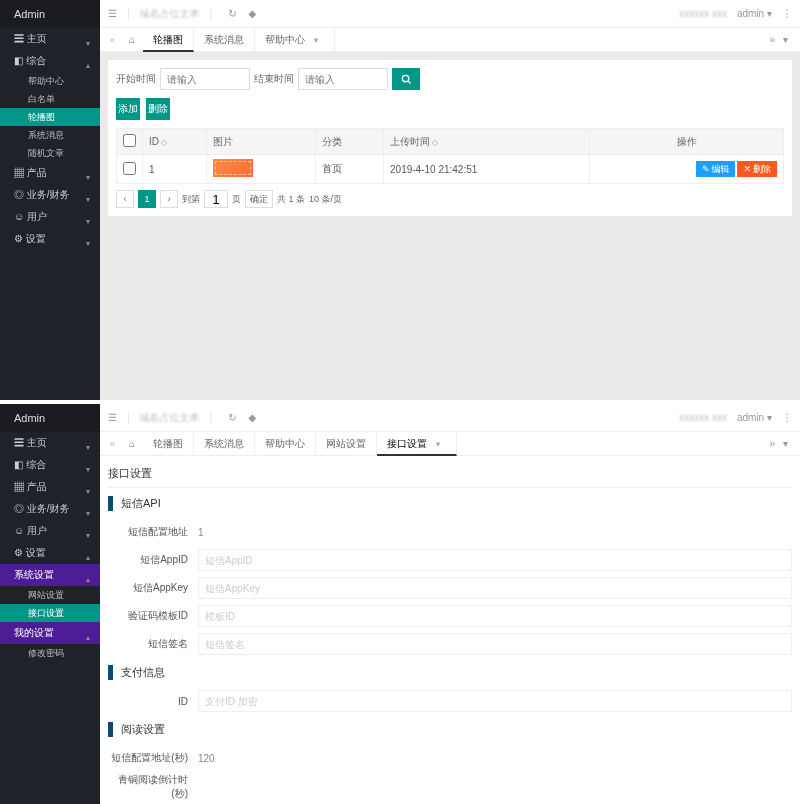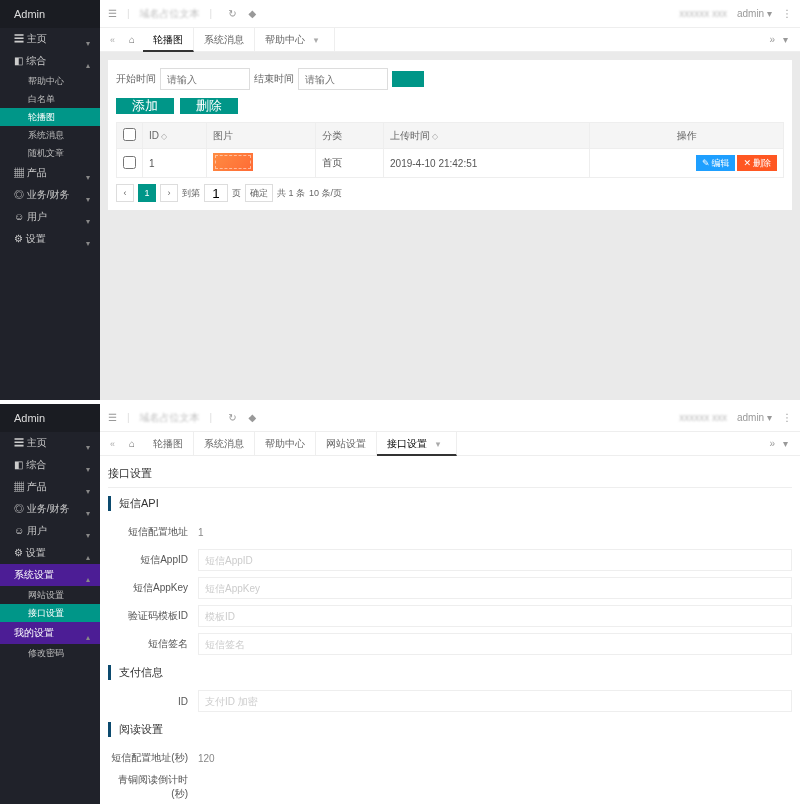--- a/index.html
+++ b/index.html
@@ -27,38 +27,38 @@
 .tabbar .tab.active{background:#fff;color:#000;border-bottom:2px solid #333;height:24px}
 .tabbar .chev{padding:0 6px;color:#aaa;font-size:9px}
 .tabbar .spacer{flex:1}
 .tabbar .right-controls{display:flex;gap:8px;color:#999;padding-right:8px}
 .main .body{position:absolute;top:52px;left:0;right:0;bottom:0;background:#eaeaea;padding:8px}
 .panel{background:#fff;padding:8px}
 .filter-row{display:flex;align-items:center;gap:4px;margin-bottom:8px}
 .filter-label{font-size:10px;color:#666;margin-right:4px}
 .filter-input{height:22px;border:1px solid #ddd;padding:0 6px;font-size:10px;width:90px}
 .filter-group{display:flex;align-items:center;}
-.btn{height:16px;padding:0 16px;border:none;font-size:13px;cursor:pointer;display:inline-flex;align-items:center;justify-content:center}
+.btn{height:22px;padding:0 2px;border:none;font-size:10px;cursor:pointer;display:inline-flex;align-items:center;justify-content:center}
 .btn-teal{background:#009688;color:#fff}
 .btn-search{width:28px}
 .action-row{margin-bottom:8px;display:flex;gap:6px}
 .table{width:100%;border-collapse:collapse;font-size:10px}
 .table th{background:#f5f5f5;text-align:left;padding:5px 6px;font-weight:normal;color:#666;border:1px solid #eee}
 .table td{padding:4px 6px;border:1px solid #eee;color:#555}
 .table .checkbox{width:20px;text-align:center}
 .thumb{width:40px;height:18px;background:linear-gradient(135deg,#ff8c42,#ff6b35);display:inline-block;position:relative}
 .thumb::after{content:"";position:absolute;inset:2px;border:1px dashed rgba(255,255,255,0.5)}
 .op-btns{display:flex;gap:2px;justify-content:flex-end}
 .mini-btn{height:16px;padding:0 6px;font-size:9px;color:#fff;border:none;cursor:pointer;display:inline-flex;align-items:center;gap:2px}
 .mini-edit{background:#1E9FFF}
 .mini-del{background:#FF5722}
 .pager{margin-top:6px;display:flex;align-items:center;gap:4px;font-size:9px;color:#666}
 .pager .page-btn{height:18px;min-width:18px;padding:0 4px;border:1px solid #ddd;display:inline-flex;align-items:center;justify-content:center;cursor:pointer}
 .pager .page-btn.active{background:#009688;color:#fff;border-color:#009688}
-.section{border-left:3px solid #0c4a6e;padding-left:8px;margin:8px 0;font-size:11px;color:#333}
+.section{border-left:5px solid #0c4a6e;padding-left:8px;margin:8px 0;font-size:11px;color:#333}
 .form-row{display:flex;align-items:center;min-height:26px;margin-bottom:2px}
 .form-label{width:90px;text-align:right;padding-right:10px;font-size:10px;color:#555}
 .form-value{flex:1;font-size:10px;color:#888}
 .form-input{height:22px;border:1px solid #eee;padding:0 6px;font-size:10px;width:100%;color:#999}
 .form-input::placeholder{color:#ccc}
 .panel-title{font-size:11px;color:#333;padding:6px 0;border-bottom:1px solid #eee;margin-bottom:8px}
 .sort-icon{font-size:8px;color:#aaa;margin-left:2px}
 input[type=checkbox]{cursor:pointer}
 </style>
 </head>

